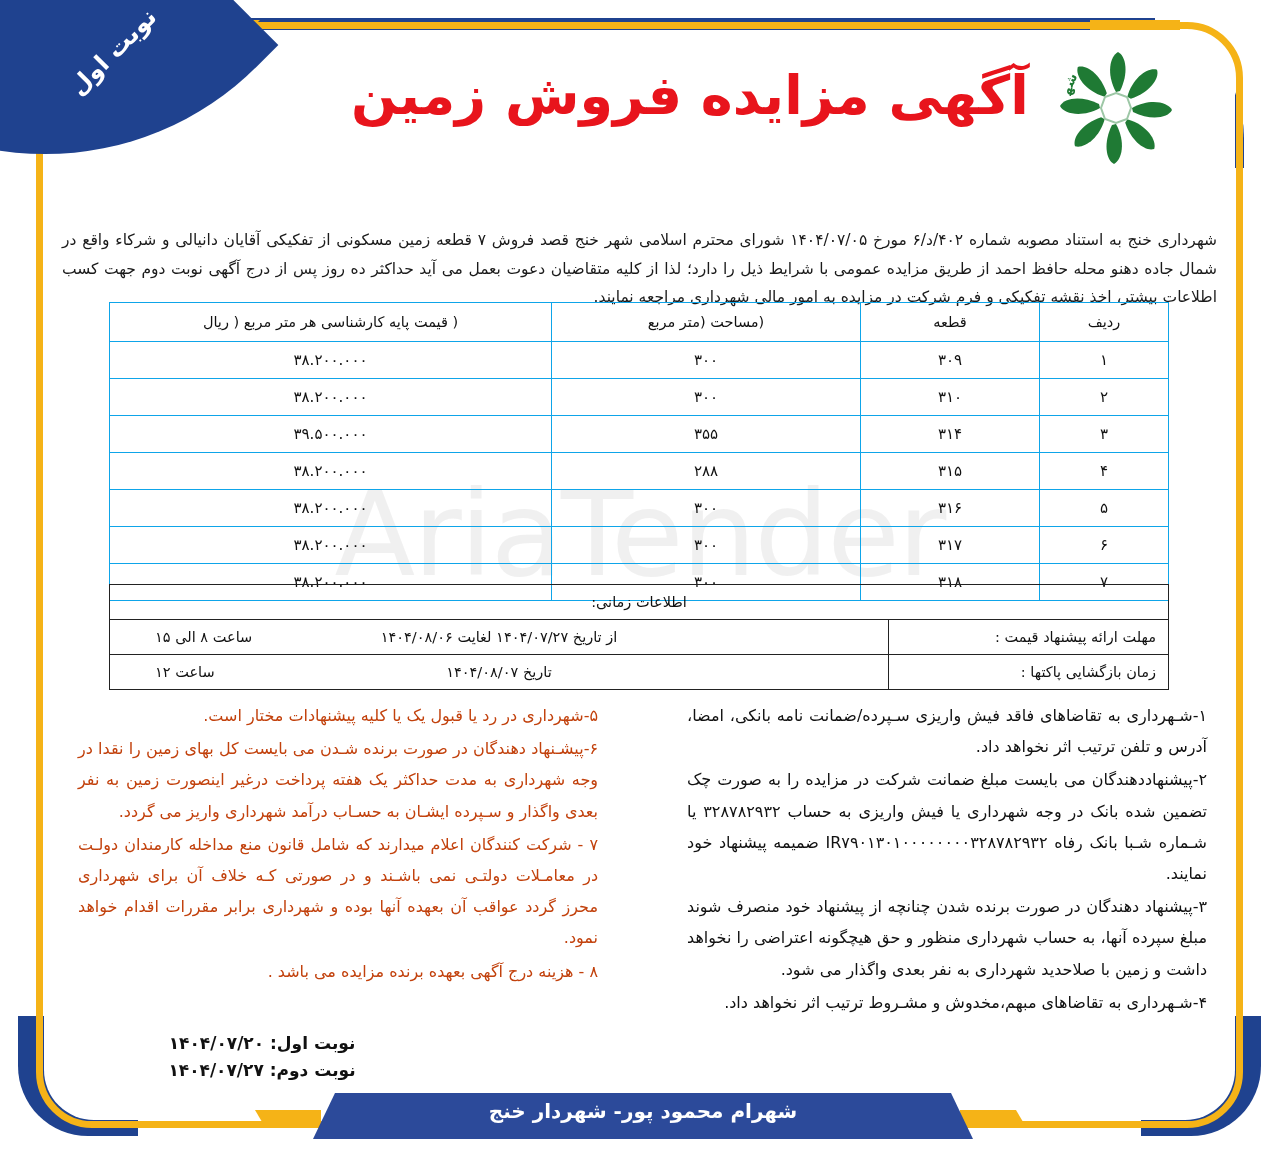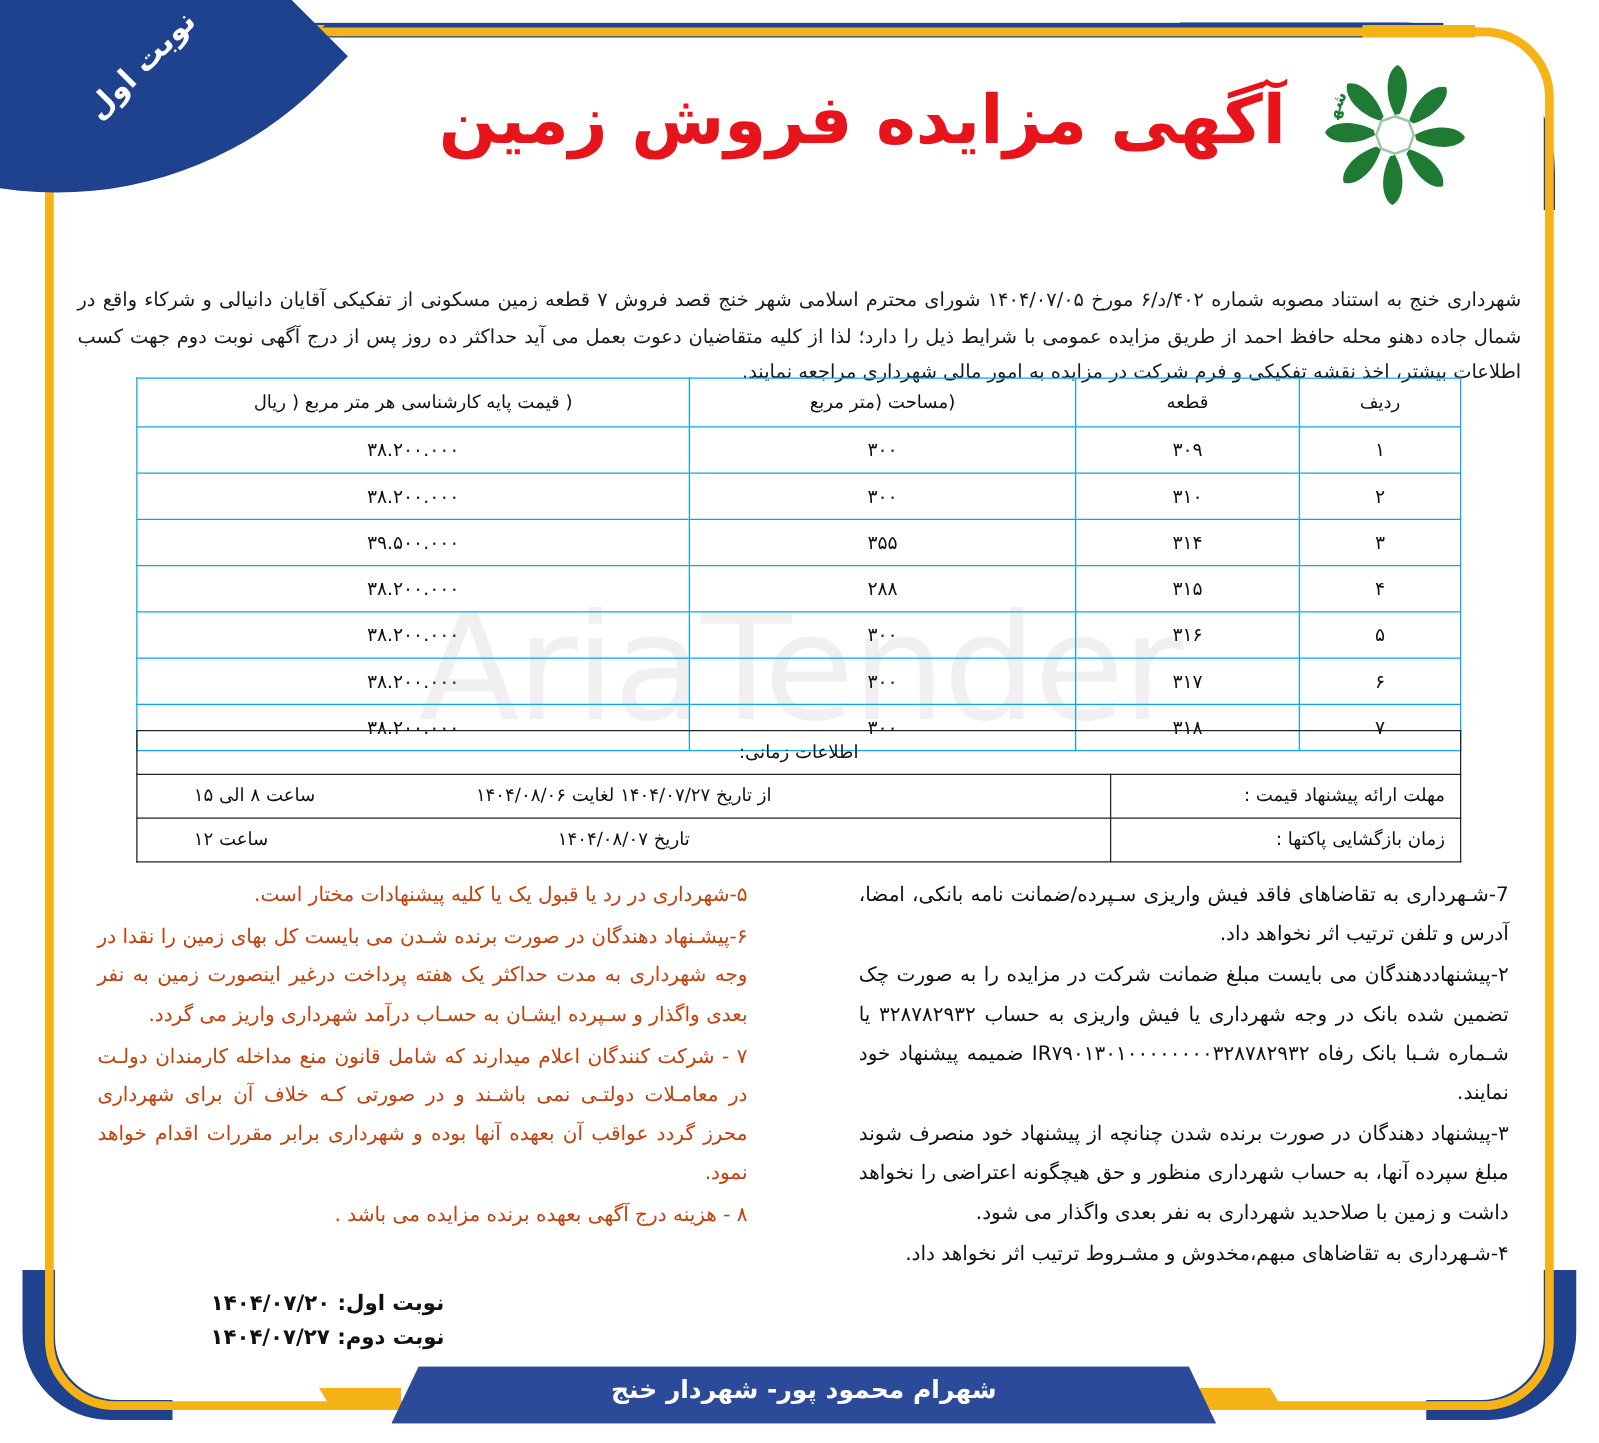--- a/index.html
+++ b/index.html
@@ -298,21 +298,21 @@
         <td class="time-label">زمان بازگشایی پاکتها :</td>
         <td class="time-val">
           <span>تاریخ ۱۴۰۴/۰۸/۰۷</span>
           <span class="hour">ساعت ۱۲</span>
         </td>
       </tr>
     </tbody>
   </table>
 
   <div class="cond-right">
-    <p class="cond-item">7-شـهرداری به تقاضاهای فاقد فیش واریزی سـپرده/ضمانت نامه بانکی، امضا، آدرس و تلفن ترتیب اثر نخواهد داد.</p>
+    <p class="cond-item">۱-شـهرداری به تقاضاهای فاقد فیش واریزی سـپرده/ضمانت نامه بانکی، امضا، آدرس و تلفن ترتیب اثر نخواهد داد.</p>
     <p class="cond-item">۲-پیشنهاددهندگان می بایست مبلغ ضمانت شرکت در مزایده را به صورت چک تضمین شده بانک در وجه شهرداری یا فیش واریزی به حساب ۳۲۸۷۸۲۹۳۲ یا شـماره شـبا بانک رفاه IR۷۹۰۱۳۰۱۰۰۰۰۰۰۰۰۳۲۸۷۸۲۹۳۲ ضمیمه پیشنهاد خود نمایند.</p>
     <p class="cond-item">۳-پیشنهاد دهندگان در صورت برنده شدن چنانچه از پیشنهاد خود منصرف شوند مبلغ سپرده آنها، به حساب شهرداری منظور و حق هیچگونه اعتراضی را نخواهد داشت و زمین با صلاحدید شهرداری به نفر بعدی واگذار می شود.</p>
     <p class="cond-item">۴-شـهرداری به تقاضاهای مبهم،مخدوش و مشـروط ترتیب اثر نخواهد داد.</p>
   </div>
 
   <div class="cond-left">
     <p class="cond-item">۵-شهرداری در رد یا قبول یک یا کلیه پیشنهادات مختار است.</p>
     <p class="cond-item">۶-پیشـنهاد دهندگان در صورت برنده شـدن می بایست کل بهای زمین را نقدا در وجه شهرداری به مدت حداکثر یک هفته پرداخت درغیر اینصورت زمین به نفر بعدی واگذار و سـپرده ایشـان به حسـاب درآمد شهرداری واریز می گردد.</p>
     <p class="cond-item">۷ - شرکت کنندگان اعلام میدارند که شامل قانون منع مداخله کارمندان دولـت در معامـلات دولتـی نمی باشـند و در صورتی کـه خلاف آن برای شهرداری محرز گردد عواقب آن بعهده آنها بوده و شهرداری برابر مقررات اقدام خواهد نمود.</p>
     <p class="cond-item">۸ - هزینه درج آگهی بعهده برنده مزایده می باشد .</p>

